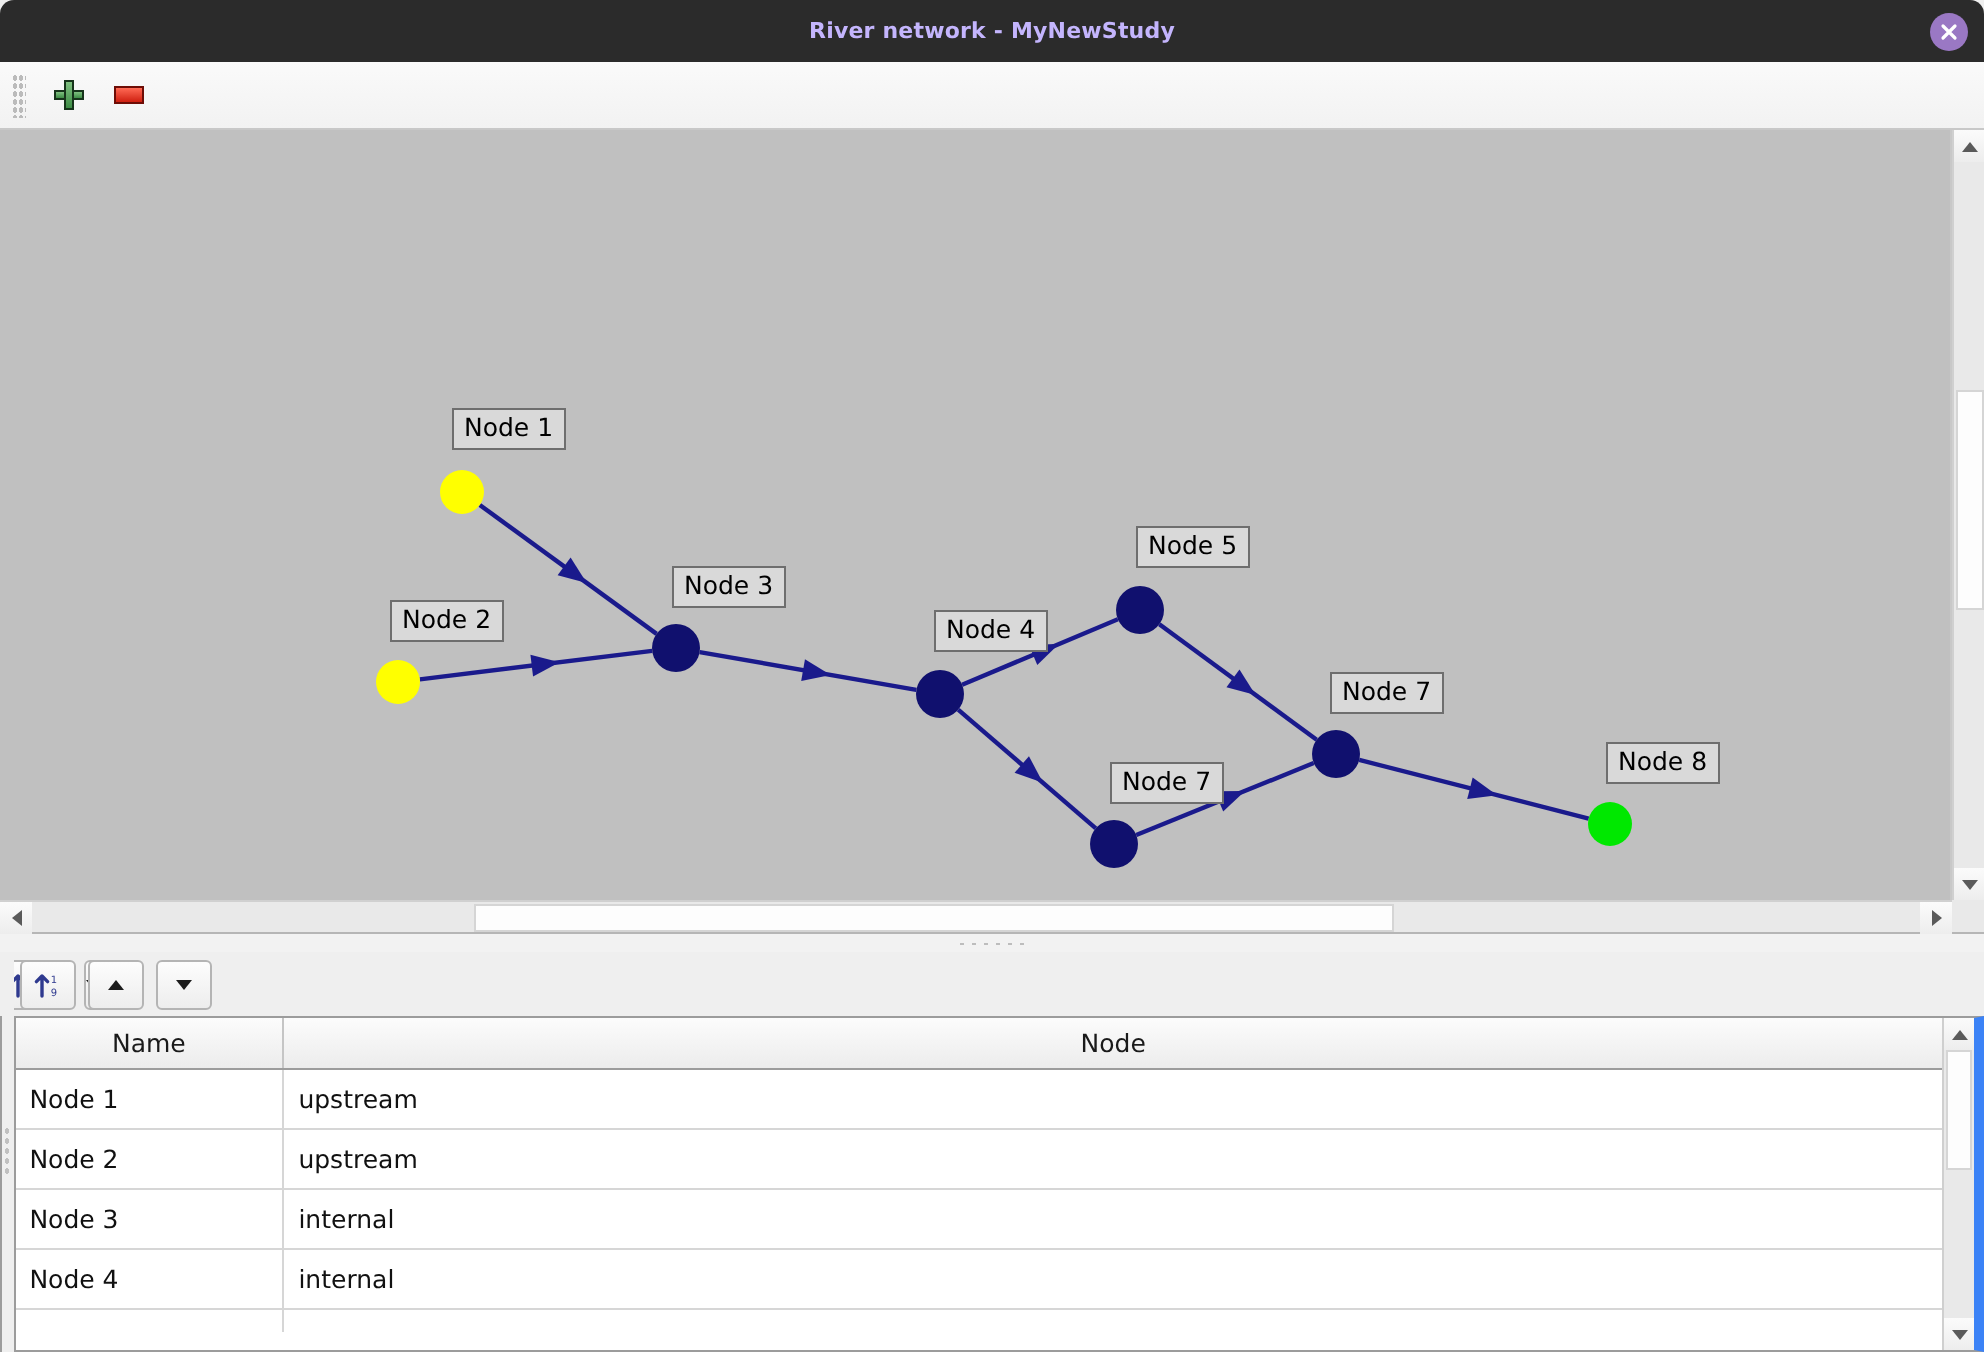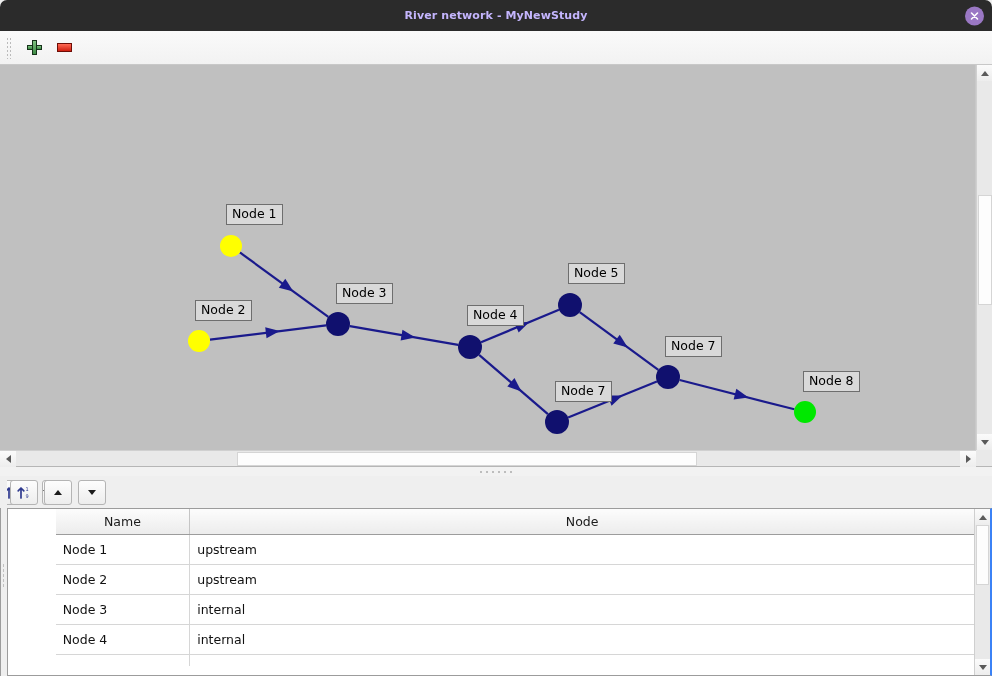--- a/index.html
+++ b/index.html
@@ -379,21 +379,21 @@
             <text x="9.4" y="13" font-size="5" fill="#2f3a8f" font-family="DejaVu Sans, sans-serif">9</text>
           </svg>
         </div>
         <div class="pbtn">
             <span class="tri up"></span>
           </div>
         <div class="pbtn">
             <span class="tri down"></span>
           </div>
       </div>
-      <div class="table-outer" style="border-right:2px solid #3b82f6;padding-left:48px;">
+      <div class="table-outer" style="border-right:5px solid #3b82f6;">
         <div class="table-scrollarea">
           <table class="grid">
             <colgroup>
                 <col style="width:134px">
                 <col style="width:auto">
               </colgroup>
             <thead>
                 <tr id="node-head">
                   <th>Name</th>
                   <th style="border-right: none;">Node</th>

